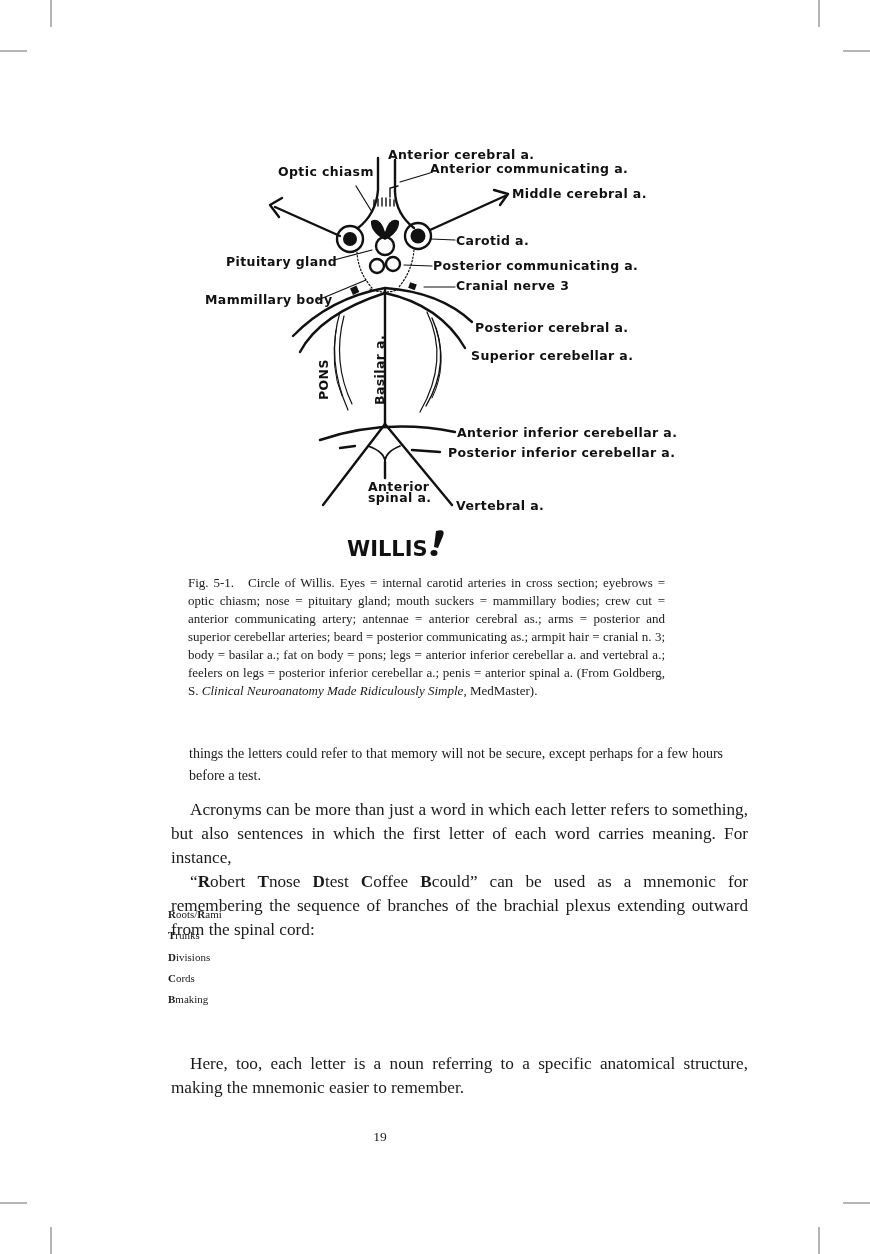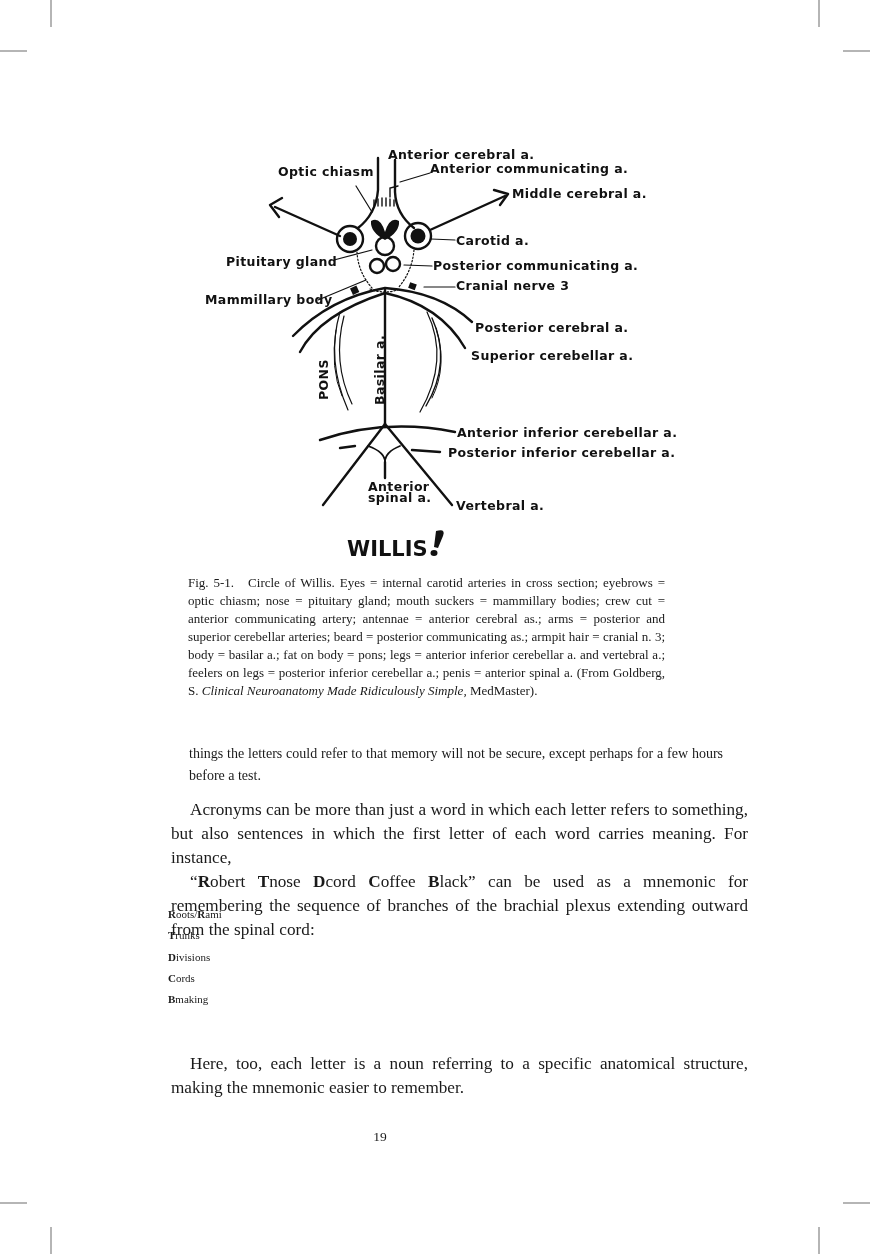--- a/index.html
+++ b/index.html
@@ -132,21 +132,21 @@
 </div>
 
 <div class="caption">
   <span class="fig-no">Fig. 5-1.</span><span>Circle of Willis. Eyes = internal carotid arteries in cross section; eyebrows = optic chiasm; nose = pituitary gland; mouth suckers = mammillary bodies; crew cut = anterior communicating artery; antennae = anterior cerebral as.; arms = posterior and superior cerebellar arteries; beard = posterior communicating as.; armpit hair = cranial n. 3; body = basilar a.; fat on body = pons; legs = anterior inferior cerebellar a. and vertebral a.; feelers on legs = posterior inferior cerebellar a.; penis = anterior spinal a. (From Goldberg, S. </span><i>Clinical Neuroanatomy Made Ridiculously Simple,</i><span> MedMaster).</span>
 </div>
 
 <div class="quote-cont">things the letters could refer to that memory will not be secure, except perhaps for a few hours before a test.</div>
 
 <div class="body-text" style="top:798px;">
   <p class="p indent">Acronyms can be more than just a word in which each letter refers to something, but also sentences in which the first letter of each word carries meaning. For instance,</p>
-  <p class="p indent"><span>“</span><b>R</b><span>obert </span><b>T</b><span>nose </span><b>D</b><span>cord </span><b>C</b><span>offee </span><b>B</b><span>lack</span><span>” can be used as a mnemonic for remembering the sequence of branches of the brachial plexus extending outward from the spinal cord:</span></p>
+  <p class="p indent"><span>“</span><b>R</b><span>obert </span><b>T</b><span>nose </span><b>D</b><span>test </span><b>C</b><span>offee </span><b>B</b><span>could</span><span>” can be used as a mnemonic for remembering the sequence of branches of the brachial plexus extending outward from the spinal cord:</span></p>
 </div>
 
 <div class="mlist">
   <div><b>R</b><span>oots/</span><b>R</b><span>ami</span></div>
   <div><b>T</b><span>runks</span></div>
   <div><b>D</b><span>ivisions</span></div>
   <div><b>C</b><span>ords</span></div>
   <div><b>B</b><span>making</span></div>
 </div>
 

